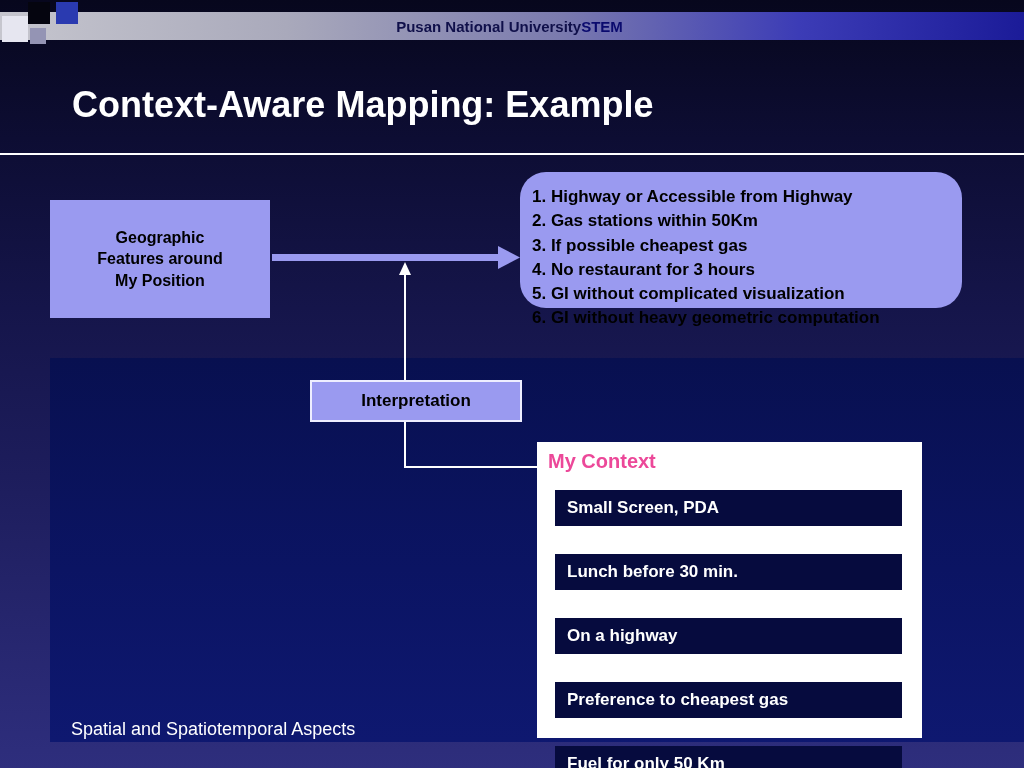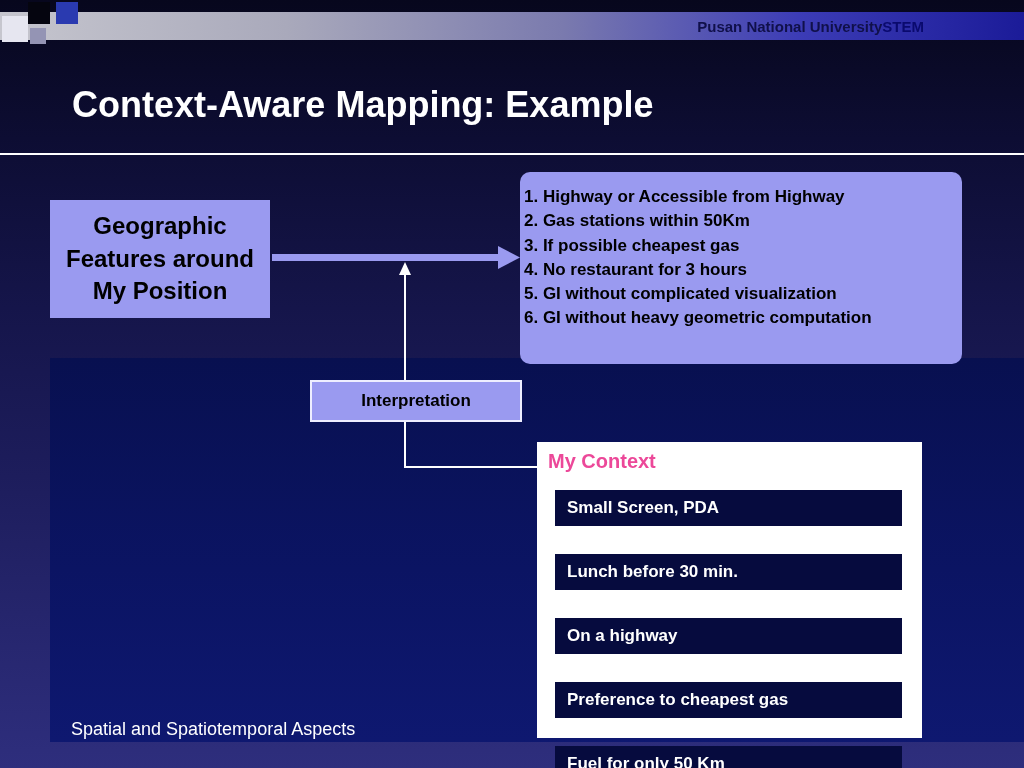--- a/index.html
+++ b/index.html
@@ -5,21 +5,21 @@
   html,body { margin:0; padding:0; background:#000; }
   .slide {
     position:relative; width:1024px; height:768px; overflow:hidden;
     font-family:"Liberation Sans", sans-serif;
     background:linear-gradient(180deg,#07071d 0%,#0d0d33 18%,#15154a 40%,#1d1d5c 62%,#26266e 82%,#2e2e7d 100%);
   }
   
   .header-bar {
     position:absolute; left:0; top:12px; width:1024px; height:28px; z-index:1;
     background:linear-gradient(90deg,#c6c6ce 0%,#a9a9bb 28%,#7a7aae 55%,#3c3cb6 78%,#1b1b98 100%);
-    display:flex; align-items:center; justify-content:flex-end;
+    display:flex; align-items:center; justify-content:center;
     padding:0 100px 0 95px; box-sizing:border-box;
   }
   .header-left { color:#10104a; font-weight:bold; font-size:15px; }
   .header-right { color:#0a0a6e; font-weight:bold; font-size:15px; }
   .sq { position:absolute; z-index:2; }
   .sq-black { left:28px; top:2px;  width:22px; height:22px; background:#05050f; }
   .sq-blue  { left:56px; top:2px;  width:22px; height:22px; background:#2a3ab0; }
   .sq-light { left:2px;  top:16px; width:26px; height:26px; background:#e6e6f0; }
   .sq-gray  { left:30px; top:28px; width:16px; height:16px; background:#9494b4; }
   
@@ -28,28 +28,28 @@
   
   .panel {
     position:absolute; left:50px; top:358px; width:974px; height:384px; z-index:0;
     background:linear-gradient(180deg,#081050 0%,#0b1463 55%,#0e1870 100%);
   }
   
   .connectors { position:absolute; left:0; top:0; width:1024px; height:768px; z-index:1; pointer-events:none; }
   
   .geo-box {
     position:absolute; left:50px; top:200px; width:220px; height:118px; z-index:2;
-    background:#9a9af0; color:#000; font-weight:bold; font-size:24px; line-height:1.35;
+    background:#9a9af0; color:#000; font-weight:bold; font-size:16px; line-height:1.35;
     display:flex; align-items:center; justify-content:center; text-align:center; white-space:pre-line;
   }
   
   .req-box {
-    position:absolute; left:520px; top:172px; width:442px; height:192px; z-index:2;
-    background:#9a9af0; border-radius:10px; color:#000; font-weight:bold; font-size:17px;
-    padding:13px 14px 0 4px; box-sizing:border-box;
+    position:absolute; left:520px; top:172px; width:442px; height:136px; z-index:2;
+    background:#9a9af0; border-radius:26px; color:#000; font-weight:bold; font-size:17px;
+    padding:13px 14px 0 12px; box-sizing:border-box;
   }
   .req-item { line-height:24.3px; white-space:nowrap; }
   
   .interp-box {
     position:absolute; left:310px; top:380px; width:212px; height:42px; z-index:2;
     background:#9a9af0; border:2px solid #eeeeff; box-sizing:border-box;
     color:#000; font-weight:bold; font-size:17px;
     display:flex; align-items:center; justify-content:center;
   }
   

